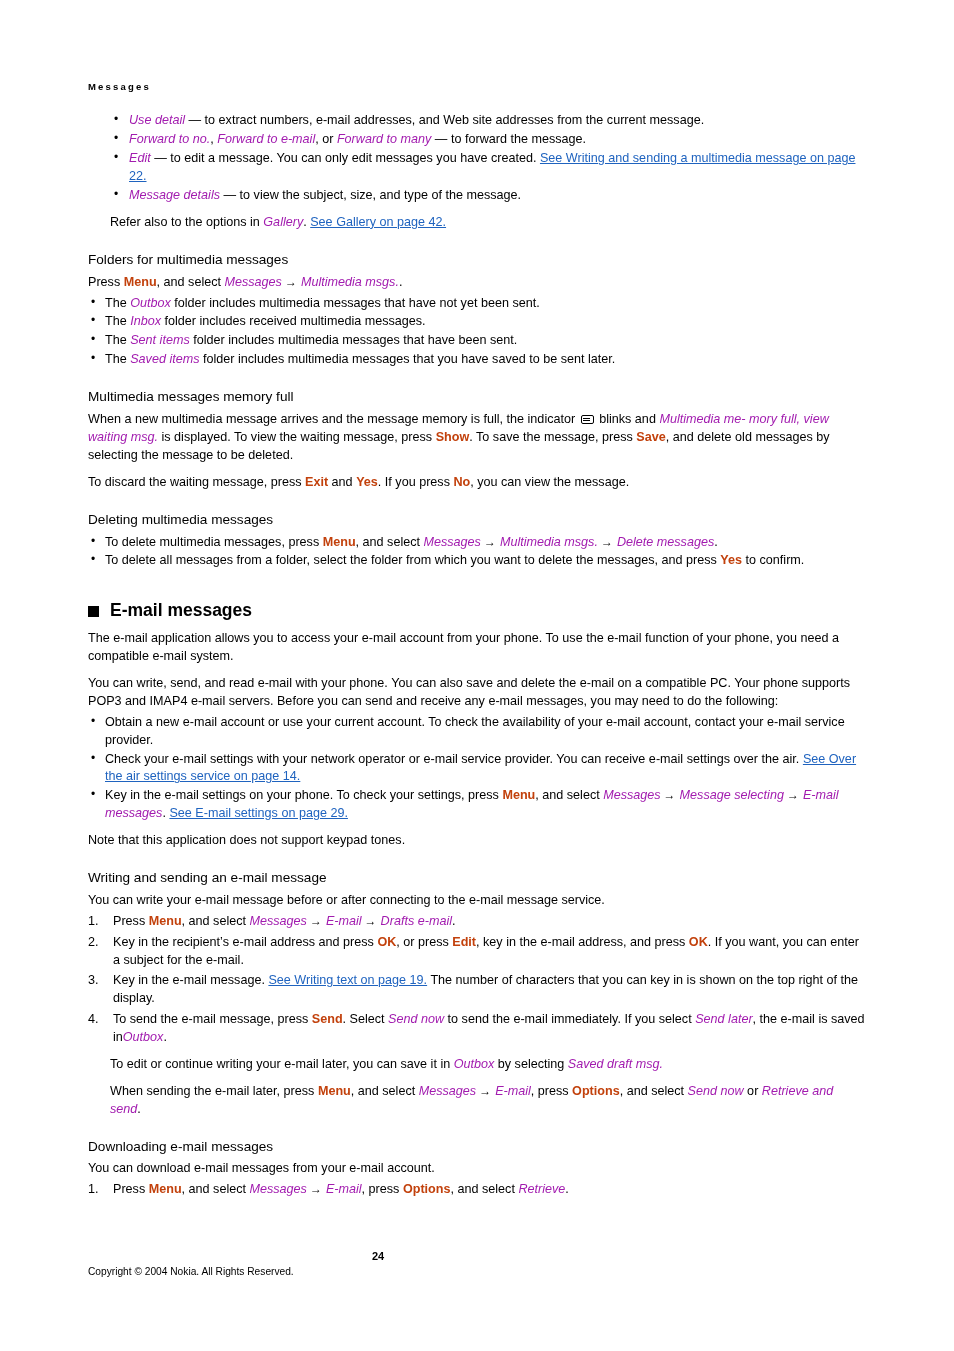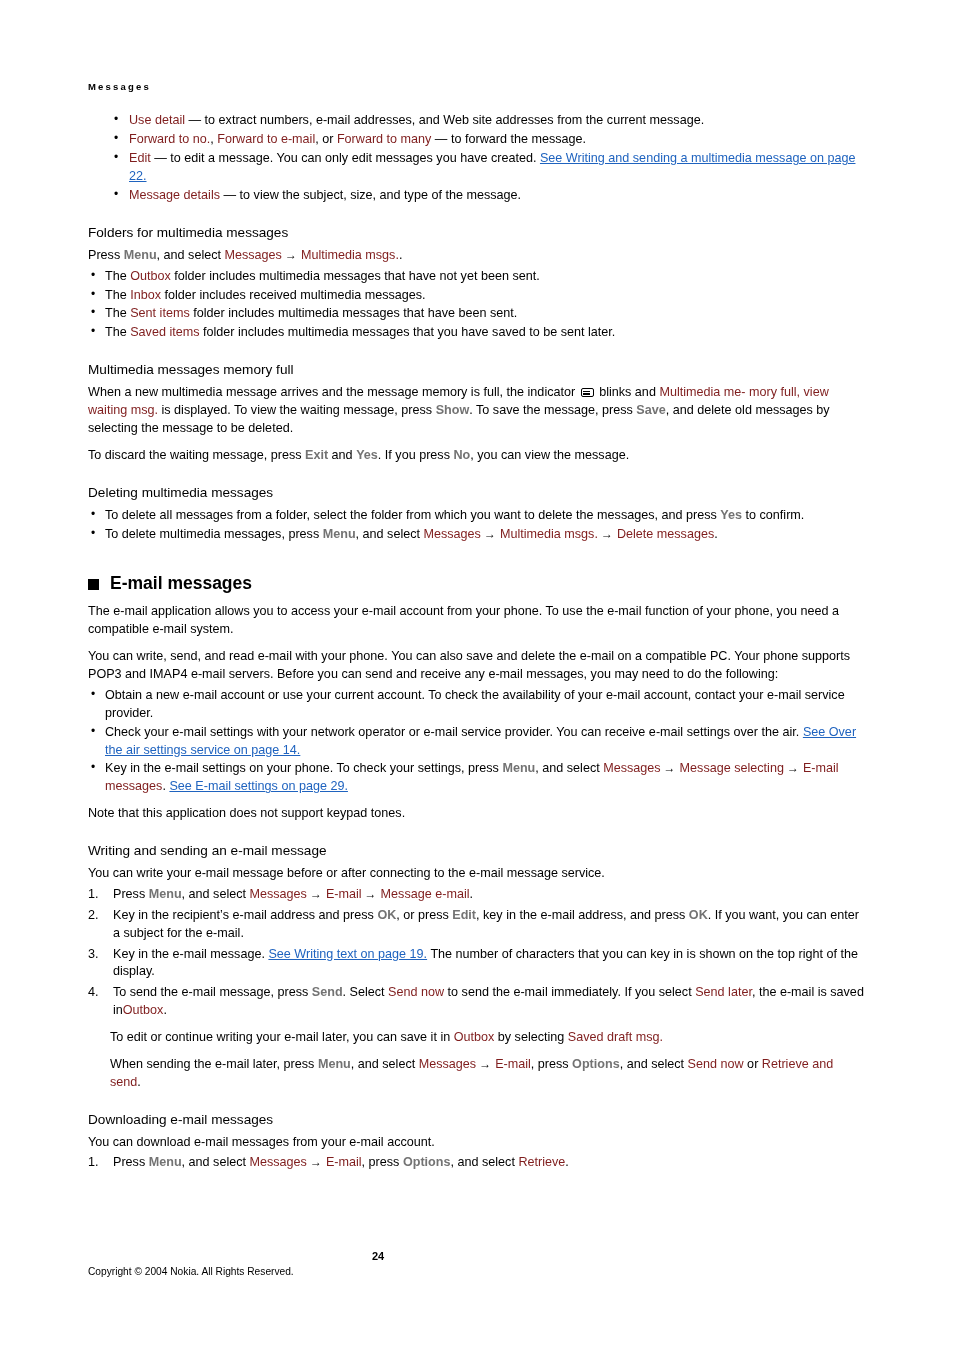--- a/index.html
+++ b/index.html
@@ -114,22 +114,22 @@
     counter-increment: nli;
   }
   ol.nl > li::before {
     content: counter(nli) ".";
     position: absolute;
     left: 0;
     top: 0;
   }
 
   
-  .bold { font-weight: bold; color: #737373; }
-  .ital { color: #7f1d1d; }
+  .bold { font-weight: bold; color: #c2410c; }
+  .ital { font-style: italic; color: #a21caf; }
   .link {
     color: #1f63bf;
     text-decoration: underline;
   }
   .arrow {
     font-weight: bold;
     color: #000;
     padding: 0 4px 0 3px;
     font-size: 12px;
   }
@@ -196,57 +196,58 @@
 
     <div class="running-head">Messages</div>
 
     <ul class="bl ind">
         <li><span class="ital">Use detail</span> — to extract numbers, e-mail addresses, and Web site addresses from the current message.</li>
         <li><span class="ital">Forward to no.</span>, <span class="ital">Forward to e-mail</span>, or <span class="ital">Forward to many</span> — to forward the message.</li>
         <li><span class="ital">Edit</span> — to edit a message. You can only edit messages you have created. <a class="link" href="#">See Writing and sending a multimedia message on page 22.</a></li>
         <li><span class="ital">Message details</span> —  to view the subject, size, and type of the message.</li>
       </ul>
 
+    <p class="body indent">Refer also to the options in <span class="ital">Gallery</span>. <a class="link" href="#">See Gallery on page 42.</a></p>
 
     <h2 class="sub">Folders for multimedia messages</h2>
     <p class="body tight">Press <span class="bold">Menu</span>, and select <span class="ital">Messages</span><span class="arrow">→</span><span class="ital">Multimedia msgs.</span>.</p>
     <ul class="bl">
         <li>The <span class="ital">Outbox</span> folder includes multimedia messages that have not yet been sent.</li>
         <li>The <span class="ital">Inbox</span> folder includes received multimedia messages.</li>
         <li>The <span class="ital">Sent items</span> folder includes multimedia messages that have been sent.</li>
         <li>The <span class="ital">Saved items</span> folder includes multimedia messages that you have saved to be sent later.</li>
       </ul>
 
     <h2 class="sub">Multimedia messages memory full</h2>
     <p class="body">When a new multimedia message arrives and the message memory is full, the indicator <span class="env-icon"></span> blinks and <span class="ital">Multimedia me- mory full, view waiting msg.</span> is displayed. To view the waiting message, press <span class="bold">Show</span>. To save the message, press <span class="bold">Save</span>, and delete old messages by selecting the message to be deleted.</p>
     <p class="body">To discard the waiting message, press <span class="bold">Exit</span> and <span class="bold">Yes</span>. If you press <span class="bold">No</span>, you can view the message.</p>
 
     <h2 class="sub">Deleting multimedia messages</h2>
     <ul class="bl">
+        <li>To delete multimedia messages, press <span class="bold">Menu</span>, and select <span class="ital">Messages</span><span class="arrow">→</span><span class="ital">Multimedia msgs.</span><span class="arrow">→</span><span class="ital">Delete messages</span>.</li>
         <li>To delete all messages from a folder, select the folder from which you want to delete the messages, and press <span class="bold">Yes</span> to confirm.</li>
-        <li>To delete multimedia messages, press <span class="bold">Menu</span>, and select <span class="ital">Messages</span><span class="arrow">→</span><span class="ital">Multimedia msgs.</span><span class="arrow">→</span><span class="ital">Delete messages</span>.</li>
       </ul>
 
     <h1 class="chapter">
       <span class="sq"></span>
       <span>E-mail messages</span>
     </h1>
     <p class="body">The e-mail application allows you to access your e-mail account from your phone. To use the e-mail function of your phone, you need a compatible e-mail system.</p>
     <p class="body tight">You can write, send, and read e-mail with your phone. You can also save and delete the e-mail on a compatible PC. Your phone supports POP3 and IMAP4 e-mail servers. Before you can send and receive any e-mail messages, you may need to do the following:</p>
     <ul class="bl">
         <li>Obtain a new e-mail account or use your current account. To check the availability of your e-mail account, contact your e-mail service provider.</li>
         <li>Check your e-mail settings with your network operator or e-mail service provider. You can receive e-mail settings over the air. <a class="link" href="#">See Over the air settings service on page 14.</a></li>
         <li>Key in the e-mail settings on your phone. To check your settings, press <span class="bold">Menu</span>, and select <span class="ital">Messages</span><span class="arrow">→</span><span class="ital">Message selecting</span><span class="arrow">→</span><span class="ital">E-mail messages</span>. <a class="link" href="#">See E-mail settings on page 29.</a></li>
       </ul>
     <p class="body">Note that this application does not support keypad tones.</p>
 
     <h2 class="sub">Writing and sending an e-mail message</h2>
     <p class="body tight">You can write your e-mail message before or after connecting to the e-mail message service.</p>
     <ol class="nl">
-        <li>Press <span class="bold">Menu</span>, and select <span class="ital">Messages</span><span class="arrow">→</span><span class="ital">E-mail</span><span class="arrow">→</span><span class="ital">Message e-mail</span>.</li>
+        <li>Press <span class="bold">Menu</span>, and select <span class="ital">Messages</span><span class="arrow">→</span><span class="ital">E-mail</span><span class="arrow">→</span><span class="ital">Drafts e-mail</span>.</li>
         <li>Key in the recipient’s e-mail address and press <span class="bold">OK</span>, or press <span class="bold">Edit</span>, key in the e-mail address, and press <span class="bold">OK</span>. If you want, you can enter a subject for the e-mail.</li>
         <li>Key in the e-mail message. <a class="link" href="#">See Writing text on page 19.</a> The number of characters that you can key in is shown on the top right of the display.</li>
         <li>To send the e-mail message, press <span class="bold">Send</span>. Select <span class="ital">Send now</span> to send the e-mail immediately. If you select <span class="ital">Send later</span>, the e-mail is saved in<span class="ital">Outbox</span>.</li>
       </ol>
     <p class="body indent">To edit or continue writing your e-mail later, you can save it in <span class="ital">Outbox</span> by selecting <span class="ital">Saved draft msg.</span></p>
     <p class="body indent">When sending the e-mail later, press <span class="bold">Menu</span>, and select <span class="ital">Messages</span><span class="arrow">→</span><span class="ital">E-mail</span>, press <span class="bold">Options</span>, and select <span class="ital">Send now</span> or <span class="ital">Retrieve and send</span>.</p>
 
     <h2 class="sub">Downloading e-mail messages</h2>
     <p class="body tight">You can download e-mail messages from your e-mail account.</p>
     <ol class="nl">

